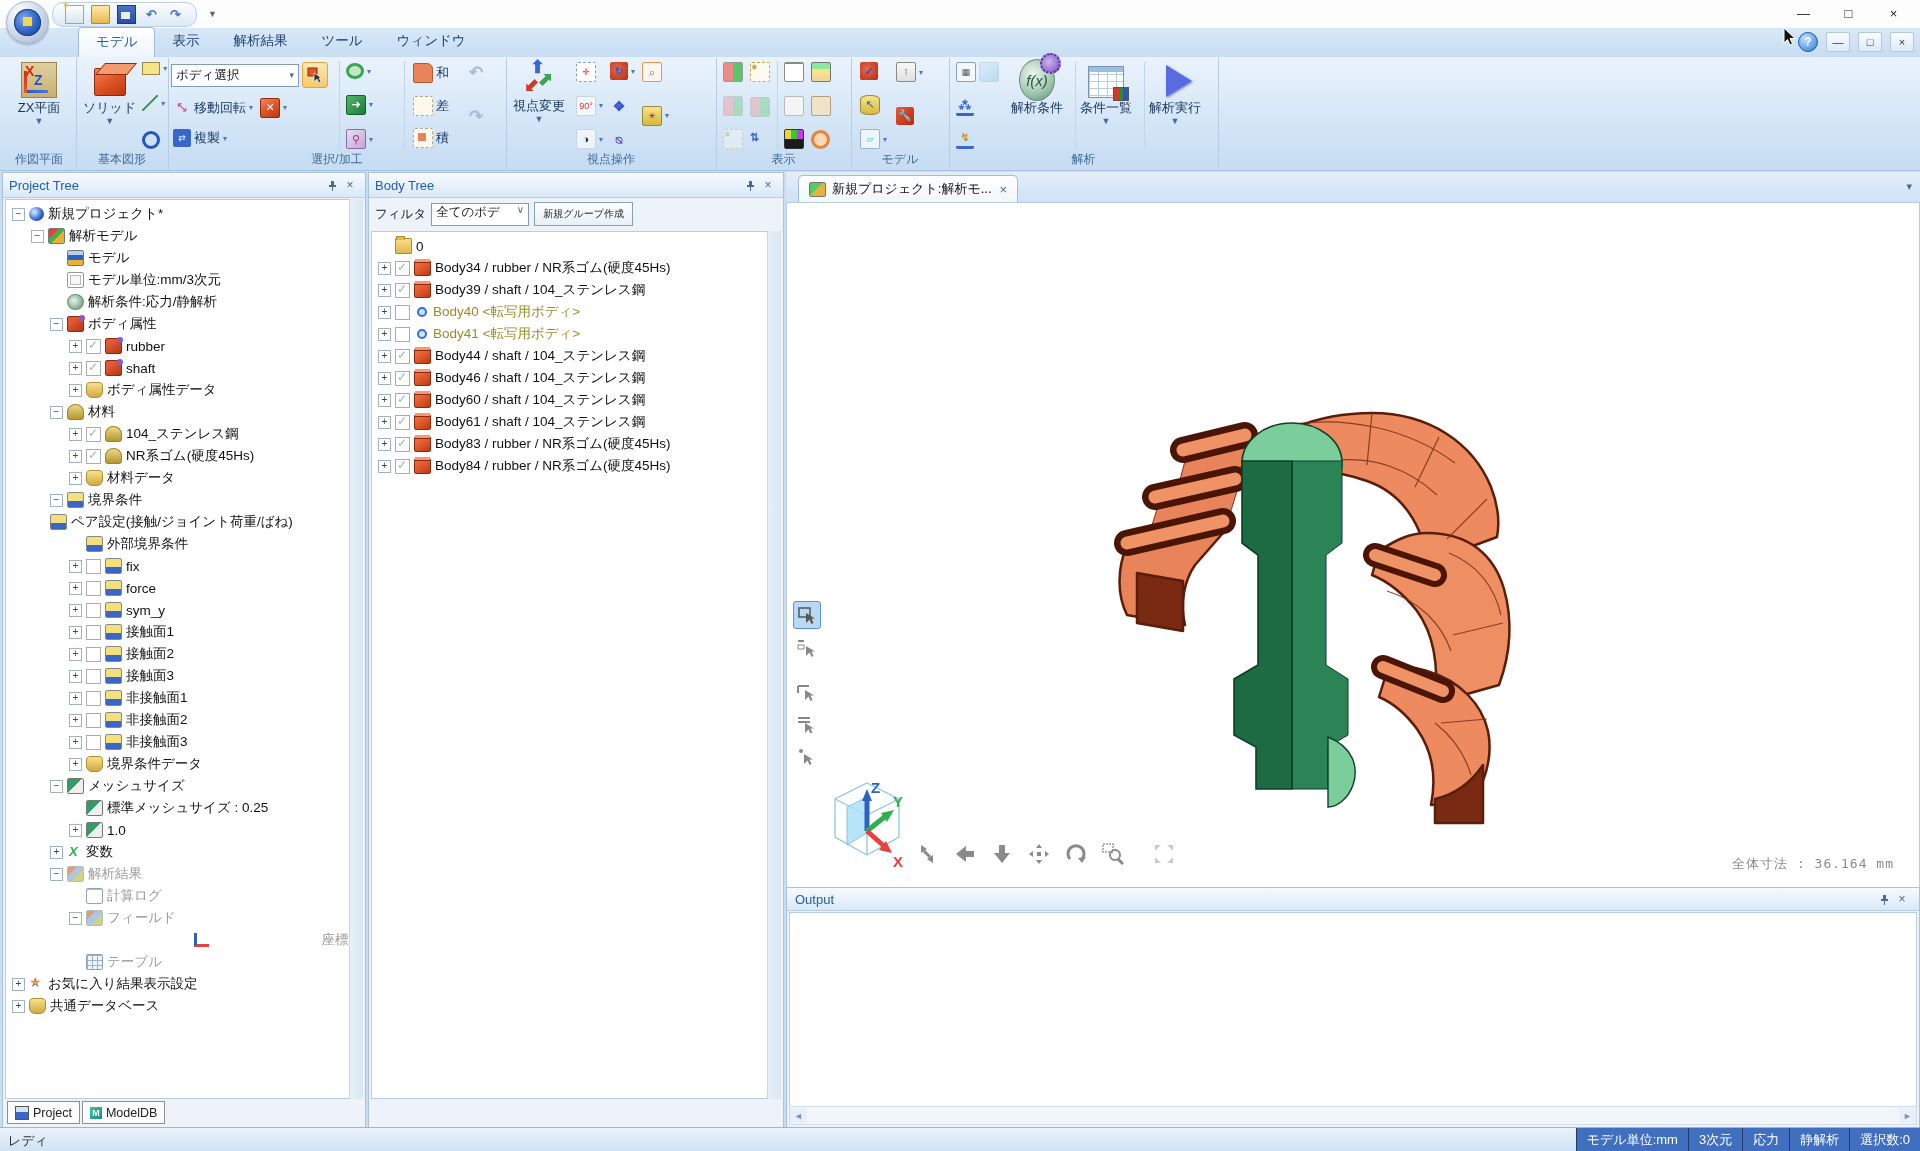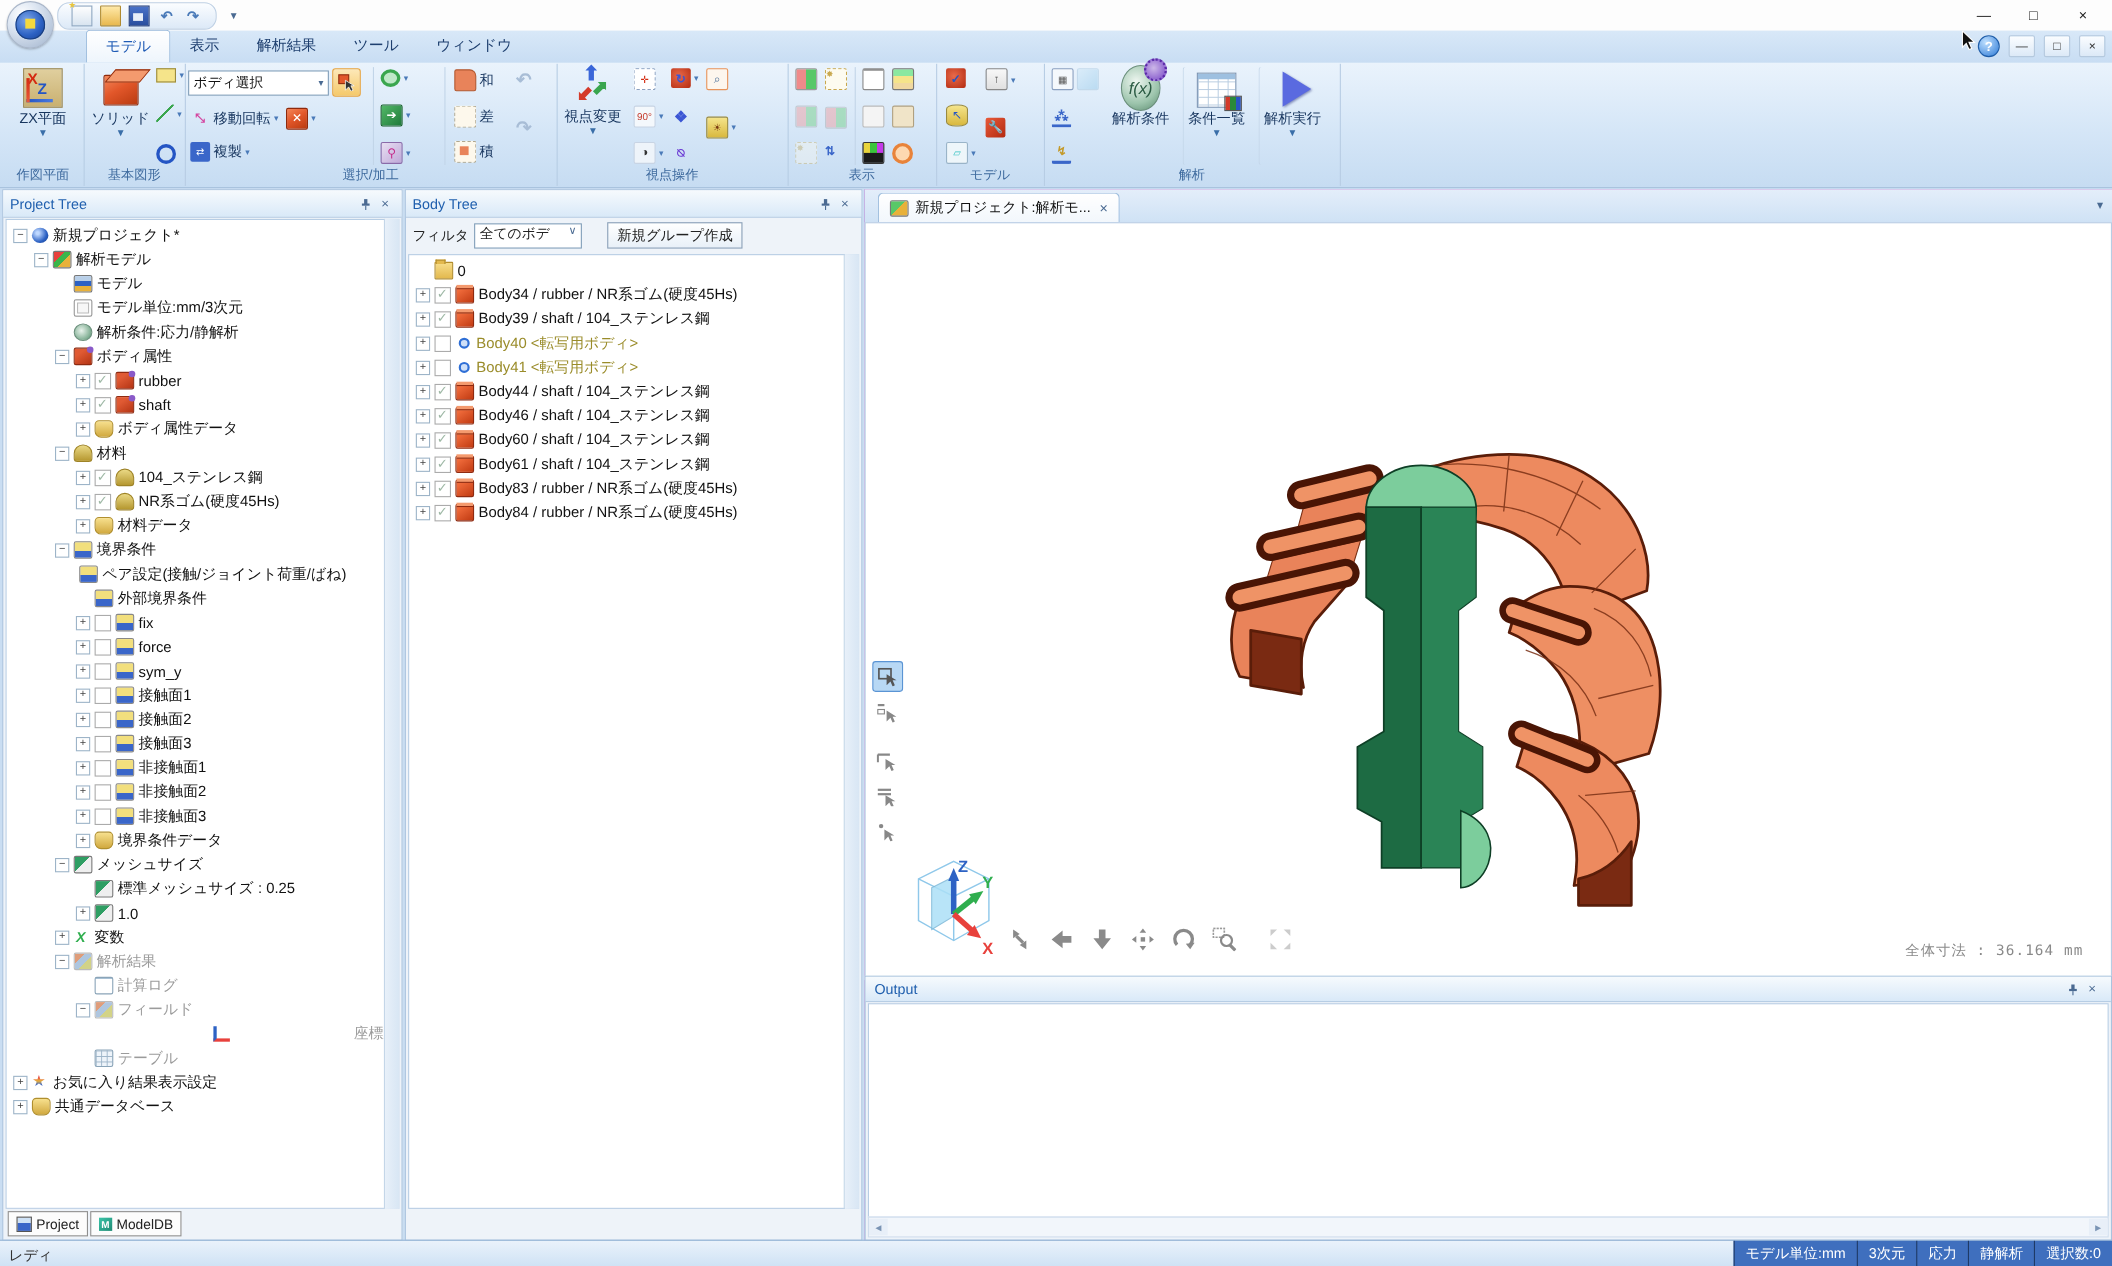--- a/index.html
+++ b/index.html
@@ -129,22 +129,22 @@
   .panel{position:absolute;top:172px;bottom:23px;background:#eef3f9;border:1px solid #a9c3de}
   .p-header{height:24px;background:linear-gradient(#f6fafd,#d9e9f8);border-bottom:1px solid #b7cde4;
     display:flex;align-items:center;padding:0 6px;font-size:13px;color:#1f5fae}
   .p-header .sp{flex:1}
   .p-hbtn{width:18px;height:18px;display:flex;align-items:center;justify-content:center;color:#4a6a92;font-size:12px}
   .p-content{position:absolute;left:2px;right:2px;top:26px;bottom:28px;background:#ffffff;border:1px solid #b7cde4;
     overflow:hidden;padding-top:3px}
   .p-content.withfilter{top:58px}
   .filterrow{position:absolute;left:2px;top:26px;right:2px;height:30px;display:flex;align-items:center;gap:5px;padding:0 4px;font-size:12.5px;color:#222}
   .fcombo{width:88px;height:21px;background:#fff;border:1px solid #7f9db9;display:flex;align-items:flex-start;justify-content:space-between;padding:0 4px}
-  .gbtn{height:22px;border:1px solid #8aa0b8;background:linear-gradient(#ffffff,#e8f0f8);padding:0 8px;font-size:13px;
-    display:flex;align-items:center;margin-left:18px}
+  .gbtn{height:22px;border:1px solid #8aa0b8;background:linear-gradient(#ffffff,#e8f0f8);padding:0 8px;font-size:10px;
+    display:flex;align-items:center;}
   .p-tabbar{position:absolute;left:2px;right:2px;bottom:2px;height:24px;display:flex;align-items:flex-start;gap:2px;padding:2px 2px 0;background:#eef3f9}
   .ptab{display:inline-flex;align-items:center;gap:4px;border:1px solid #8f8f8f;background:#fcfcfc;padding:1px 7px;font-size:12.5px;height:19px;color:#222}
   .ptab-ic{width:12px;height:12px;flex:none}
   .pt-project{background:linear-gradient(#cfe2f6 40%,#3a66c9 40%);border:1px solid #555}
   .pt-modeldb{background:linear-gradient(135deg,#3ac4a8,#1f8a74);color:#fff;font-size:9px;font-weight:bold;display:flex;align-items:center;justify-content:center}
   .pt-body{background:linear-gradient(150deg,#f4875a,#b93a10);border:1px solid #8f2a0c}
   .pt-history{background:linear-gradient(135deg,#8ac4e8,#3a8a4e);color:#fff;font-size:9px;font-weight:bold;display:flex;align-items:center;justify-content:center}
   
   .trow{height:22px;display:flex;align-items:center;gap:4px;font-size:13.5px;color:#111;white-space:nowrap}
   .exp{width:11px;height:11px;border:1px solid #9db4c8;background:#fff;color:#444;font-size:10px;line-height:9px;text-align:center;flex:none}
@@ -605,21 +605,21 @@
       <div class="trow" style="padding-left: 63px;">
         <span class="exp">+</span>
         <span class="ic ic-db"></span>
         <span class="tlabel">材料データ</span>
       </div>
       <div class="trow" style="padding-left: 44px;">
         <span class="exp">−</span>
         <span class="ic ic-bc"></span>
         <span class="tlabel">境界条件</span>
       </div>
-      <div class="trow" style="padding-left: 49px;">
+      <div class="trow" style="padding-left: 27px;">
         <span class="exp none"></span>
         <span class="ic ic-bc"></span>
         <span class="tlabel">ペア設定(接触/ジョイント荷重/ばね)</span>
       </div>
       <div class="trow" style="padding-left: 63px;">
         <span class="exp none"></span>
         <span class="ic ic-bc"></span>
         <span class="tlabel">外部境界条件</span>
       </div>
       <div class="trow" style="padding-left: 63px;">

